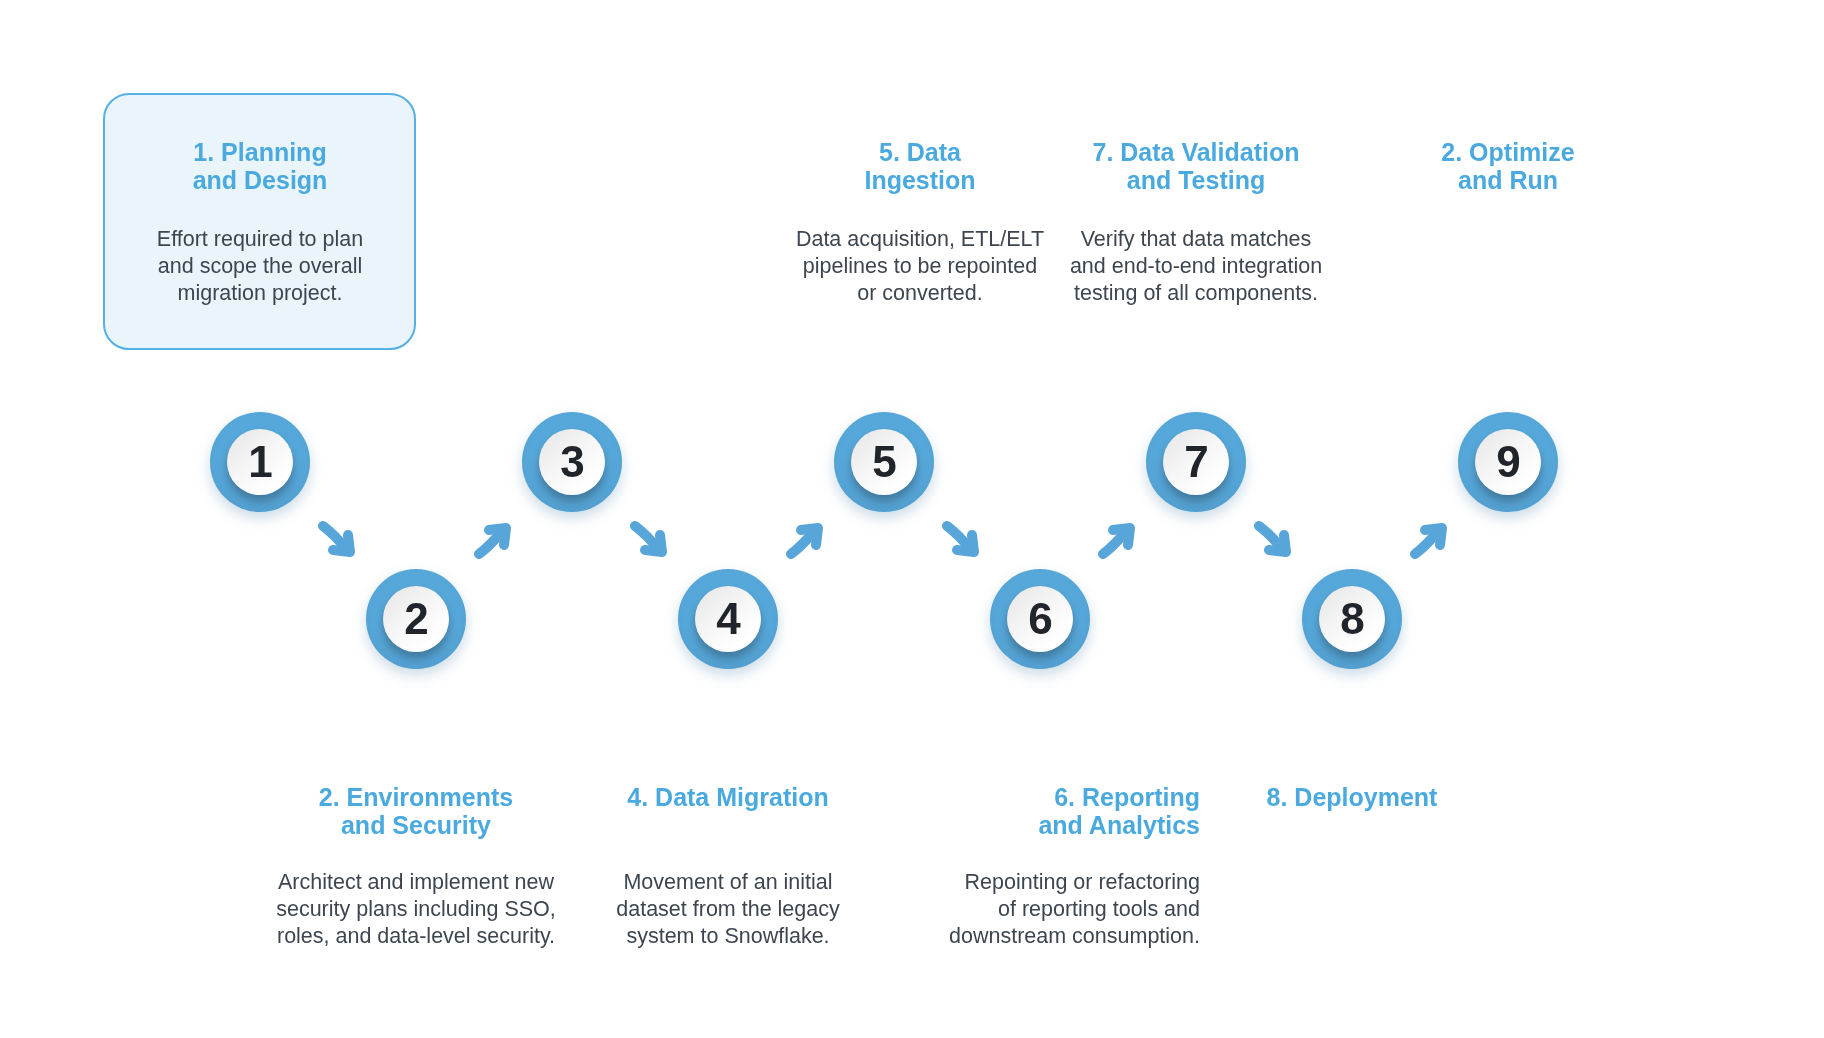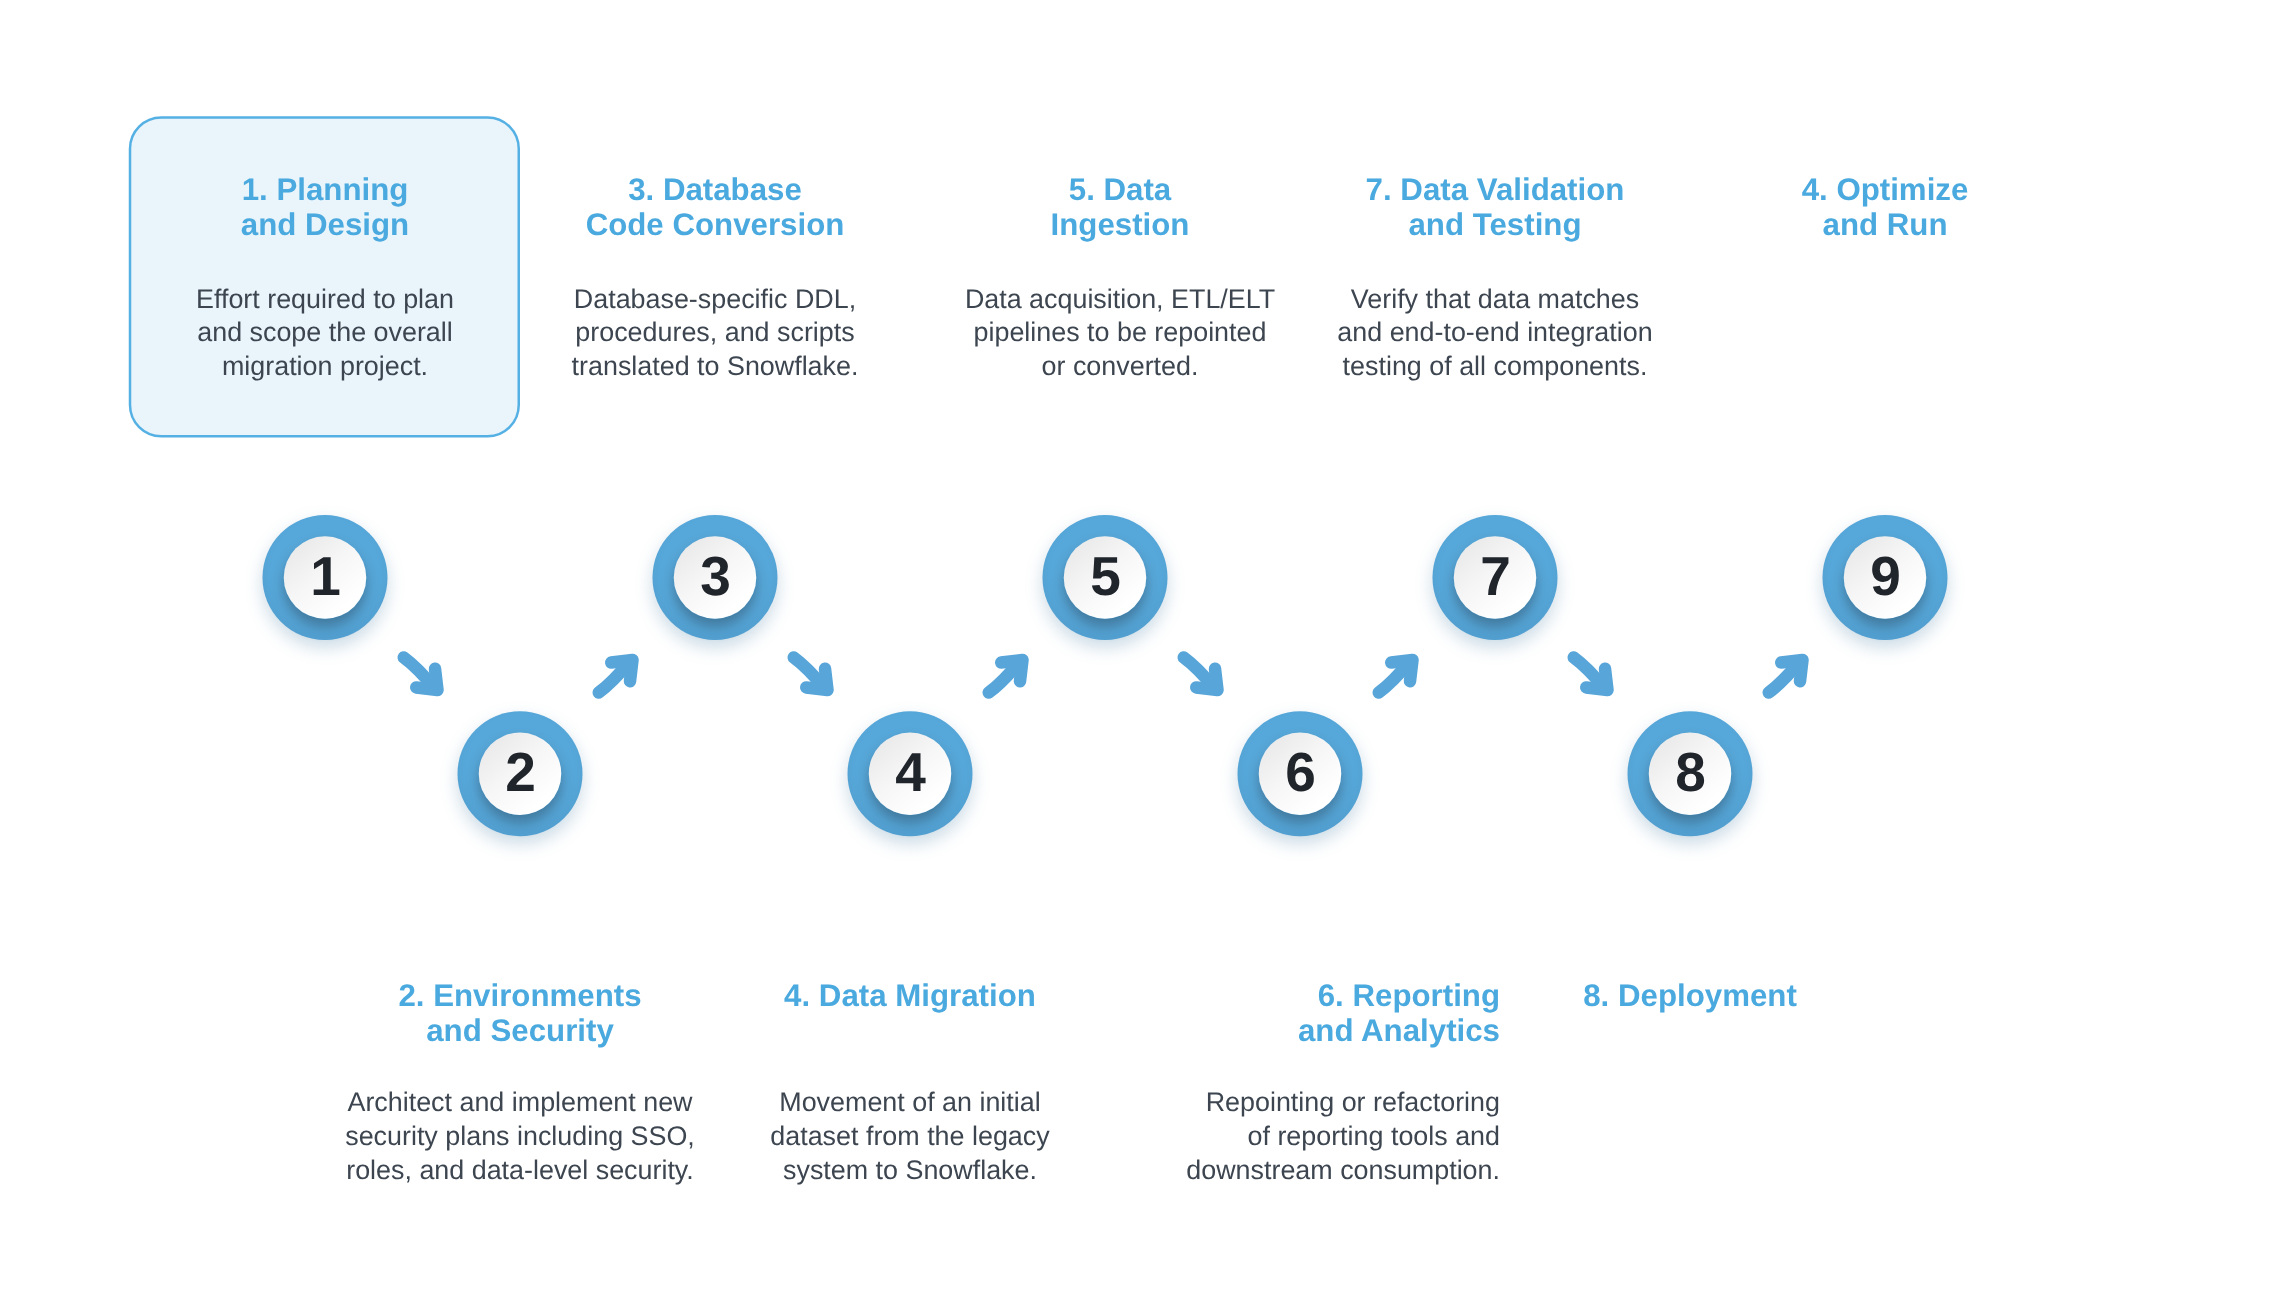--- a/index.html
+++ b/index.html
@@ -19,21 +19,21 @@
     white-space:pre-line;min-height:56px;margin:0;
   }
   .step-desc{
     font-weight:500;font-size:21.5px;line-height:27px;color:#3D4650;
     white-space:pre-line;margin:0;
   }
   .tb-top{top:138px;}
   .tb-top .step-desc{margin-top:32px;}
   .tb-bottom{top:783px;}
   .tb-bottom .step-desc{margin-top:30px;}
-  .tb-1{left:100px;} .tb-3{left:412px;} .tb-5{left:736px;text-align:center;} .tb-7{left:1036px;} .tb-9{left:1348px;}
+  .tb-1{left:100px;} .tb-3{left:412px;} .tb-5{left:760px;text-align:center;} .tb-7{left:1036px;} .tb-9{left:1348px;}
   .tb-2{left:256px;text-align:center;} .tb-4{left:568px;} .tb-6{left:880px;text-align:right;} .tb-8{left:1192px;}
   
   .badge{
     position:absolute;width:100px;height:100px;border-radius:50%;
     background:#57A8DA;
     box-shadow:0 6px 14px rgba(70,125,165,0.28), inset 0 -5px 8px rgba(40,90,130,0.10);
     display:flex;align-items:center;justify-content:center;
   }
   .badge-inner{
     width:66px;height:66px;border-radius:50%;
@@ -60,43 +60,36 @@
 
   <div class="highlight-box"></div>
 
   <div class="text-block tb-top tb-1">
     <h3 class="step-title">1. Planning
 and Design</h3>
     <p class="step-desc">Effort required to plan
 and scope the overall
 migration project.</p>
   </div>
-  <div class="text-block tb-top tb-3">
-    <h3 class="step-title">3. Database
-Code Conversion</h3>
-    <p class="step-desc">Database-specific DDL,
-procedures, and scripts
-translated to Snowflake.</p>
-  </div>
   <div class="text-block tb-top tb-5">
     <h3 class="step-title">5. Data
 Ingestion</h3>
     <p class="step-desc">Data acquisition, ETL/ELT
 pipelines to be repointed
 or converted.</p>
   </div>
   <div class="text-block tb-top tb-7">
     <h3 class="step-title">7. Data Validation
 and Testing</h3>
     <p class="step-desc">Verify that data matches
 and end-to-end integration
 testing of all components.</p>
   </div>
   <div class="text-block tb-top tb-9">
-    <h3 class="step-title">4. Optimize
+    <h3 class="step-title">2. Optimize
 and Run</h3>
   </div>
 
   <div class="text-block tb-bottom tb-2">
     <h3 class="step-title">2. Environments
 and Security</h3>
     <p class="step-desc">Architect and implement new
 security plans including SSO,
 roles, and data-level security.</p>
   </div>

